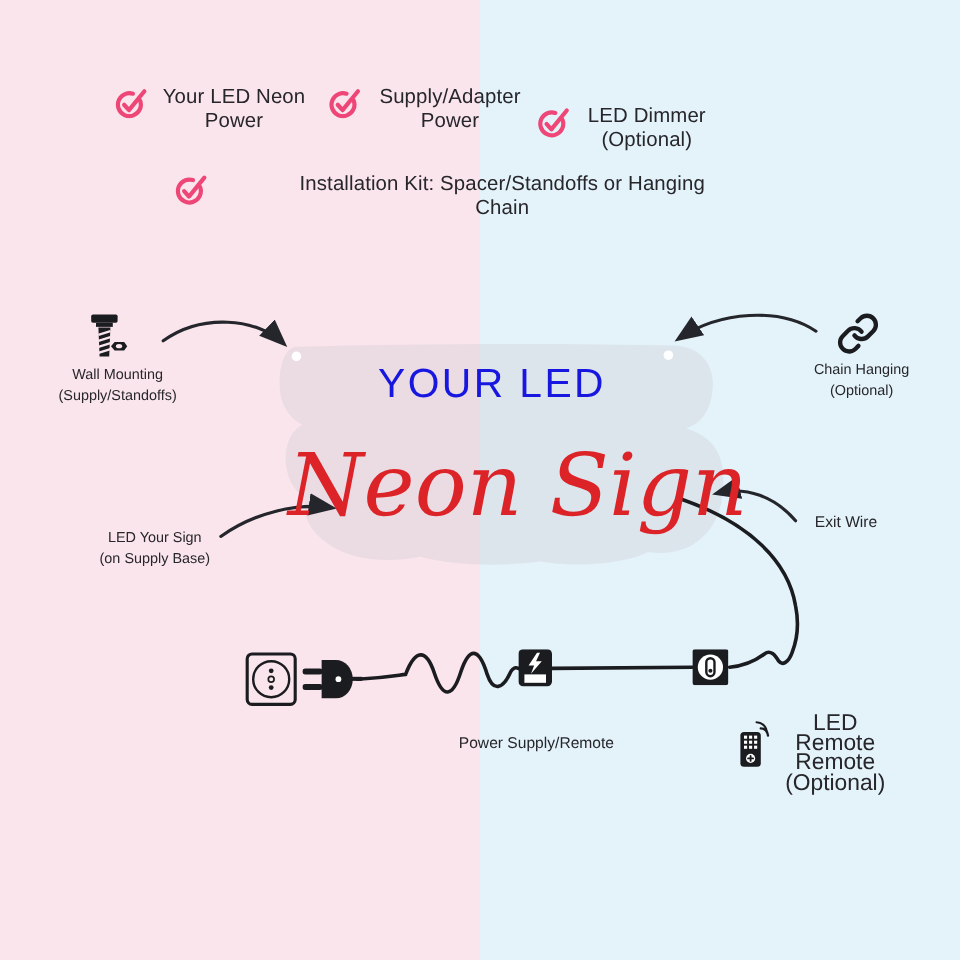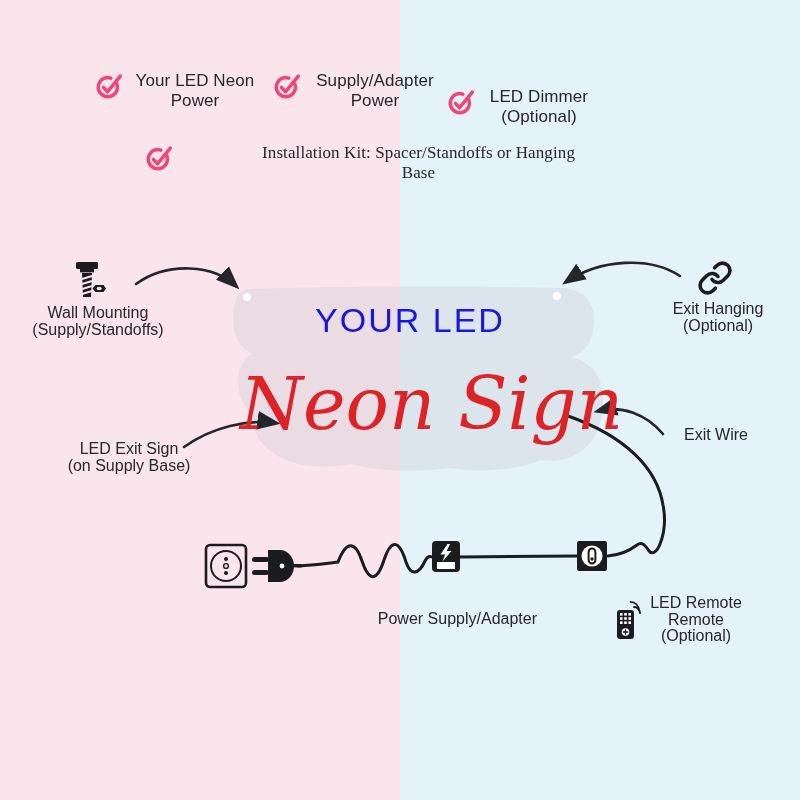--- a/index.html
+++ b/index.html
@@ -26,23 +26,23 @@
     position:absolute;left:225px;top:301px;width:370px;text-align:center;
     font-size:34px;letter-spacing:2px;font-weight:400;color:#1717e0;white-space:nowrap;
   }
   .sign-line2{
     position:absolute;left:240px;top:362px;width:340px;text-align:center;
     font-family:"DejaVu Serif", serif;font-style:italic;
     font-size:72px;color:#dc2328;white-space:nowrap;
   }
 
   
-  .lbl{position:absolute;text-align:center;font-size:16px;line-height:17px;font-weight:500;}
-  .lbl.sm{font-size:16px;line-height:16.5px;}
-  .lbl.one{font-size:16px;text-align:right;}
+  .lbl{position:absolute;text-align:center;font-size:12px;line-height:17px;font-weight:500;}
+  .lbl.sm{font-size:19px;line-height:16.5px;}
+  .lbl.one{font-size:13px;}
 </style>
 </head>
 <body>
 
 <div class="canvas">
 
   <div class="bg-half bg-left"></div>
   <div class="bg-half bg-right"></div>
 
   <svg width="0" height="0" style="position:absolute" aria-hidden="true">
@@ -102,23 +102,23 @@
       </svg>
     <div class="check-text" style="width:112px;">
       <div>LED Dimmer</div>
       <div>(Optional)</div>
     </div>
   </div>
   <div class="check-item" style="left:146px;top:143px;">
     <svg class="check-icon">
         <use href="#sym-check"></use>
       </svg>
-    <div class="check-text" style="width:475px;font-family:Liberation Serif, serif;">
+    <div class="check-text" style="width:475px;">
       <div>Installation Kit: Spacer/Standoffs or Hanging</div>
-      <div>Base</div>
+      <div>Chain</div>
     </div>
   </div>
 
   <div class="sign-line1">YOUR LED</div>
   <div class="sign-line2">Neon Sign</div>
 
   <svg class="abs" style="left:72px;top:260px;" width="40" height="44" viewBox="0 0 40 44">
     <rect x="4" y="2" width="22" height="7" rx="1.5" fill="#1b1c20"></rect>
     <rect x="8" y="9" width="14" height="3.4" fill="#1b1c20"></rect>
     <polygon points="10,13 20,13 19,37 11,37" fill="#1b1c20"></polygon>
@@ -136,26 +136,26 @@
     <div>(Supply/Standoffs)</div>
   </div>
 
   <svg class="abs" style="left:697px;top:260px;" width="36" height="36" viewBox="0 0 24 24">
     <g fill="none" stroke="#1b1c20" stroke-width="2.4" stroke-linecap="round" stroke-linejoin="round">
       <path d="M10 13a5 5 0 0 0 7.54.54l3-3a5 5 0 0 0-7.07-7.07l-1.72 1.71"></path>
       <path d="M14 11a5 5 0 0 0-7.54-.54l-3 3a5 5 0 0 0 7.07 7.07l1.71-1.71"></path>
     </g>
   </svg>
   <div class="lbl" style="left:643px;top:300px;width:150px;">
-    <div>Exit Hanging</div>
+    <div>Chain Hanging</div>
     <div>(Optional)</div>
   </div>
 
   <div class="lbl" style="left:40px;top:440px;width:178px;">
-    <div>LED Exit Sign</div>
+    <div>LED Your Sign</div>
     <div>(on Supply Base)</div>
   </div>
 
   <div class="lbl one" style="left:662px;top:426px;width:86px;white-space:nowrap;">Exit Wire</div>
 
   <svg class="abs" style="left:204px;top:543px;" width="44" height="46" viewBox="0 0 44 46">
     <rect x="2" y="2" width="40" height="42" rx="4" fill="none" stroke="#1b1c20" stroke-width="2.6"></rect>
     <circle cx="22" cy="23" r="15" fill="none" stroke="#1b1c20" stroke-width="2"></circle>
     <circle cx="22" cy="16" r="2" fill="#1b1c20"></circle>
     <circle cx="22" cy="23" r="2.4" fill="none" stroke="#1b1c20" stroke-width="1.4"></circle>
@@ -176,21 +176,21 @@
     <rect x="5" y="21" width="18" height="7" fill="#ffffff"></rect>
   </svg>
 
   <svg class="abs" style="left:577px;top:541px;" width="30" height="30" viewBox="0 0 30 30">
     <rect x="0" y="0" width="30" height="30" rx="2" fill="#1b1c20"></rect>
     <circle cx="15" cy="15" r="10.5" fill="#ffffff"></circle>
     <rect x="11.6" y="7.5" width="6.8" height="15" rx="3.4" fill="none" stroke="#1b1c20" stroke-width="2"></rect>
     <circle cx="15" cy="18" r="1.7" fill="#1b1c20"></circle>
   </svg>
 
-  <div class="lbl one" style="left:357px;top:610px;width:180px;white-space:nowrap;">Power Supply/Adapter</div>
+  <div class="lbl one" style="left:357px;top:610px;width:180px;white-space:nowrap;">Power Supply/Remote</div>
 
   <svg class="abs" style="left:614px;top:599px;" width="30" height="42" viewBox="0 0 30 42">
     <g fill="none" stroke="#1b1c20" stroke-width="2" stroke-linecap="round">
       <path d="M20 8 A6 6 0 0 1 26 14"></path>
       <path d="M20 3.5 A10.5 10.5 0 0 1 30.5 14" transform="scale(0.82)"></path>
     </g>
     <rect x="3" y="11" width="17" height="29" rx="3" fill="#1b1c20"></rect>
     <g fill="#ffffff">
       <rect x="6" y="14" width="2.6" height="2.6"></rect>
         <rect x="10.2" y="14" width="2.6" height="2.6"></rect>

